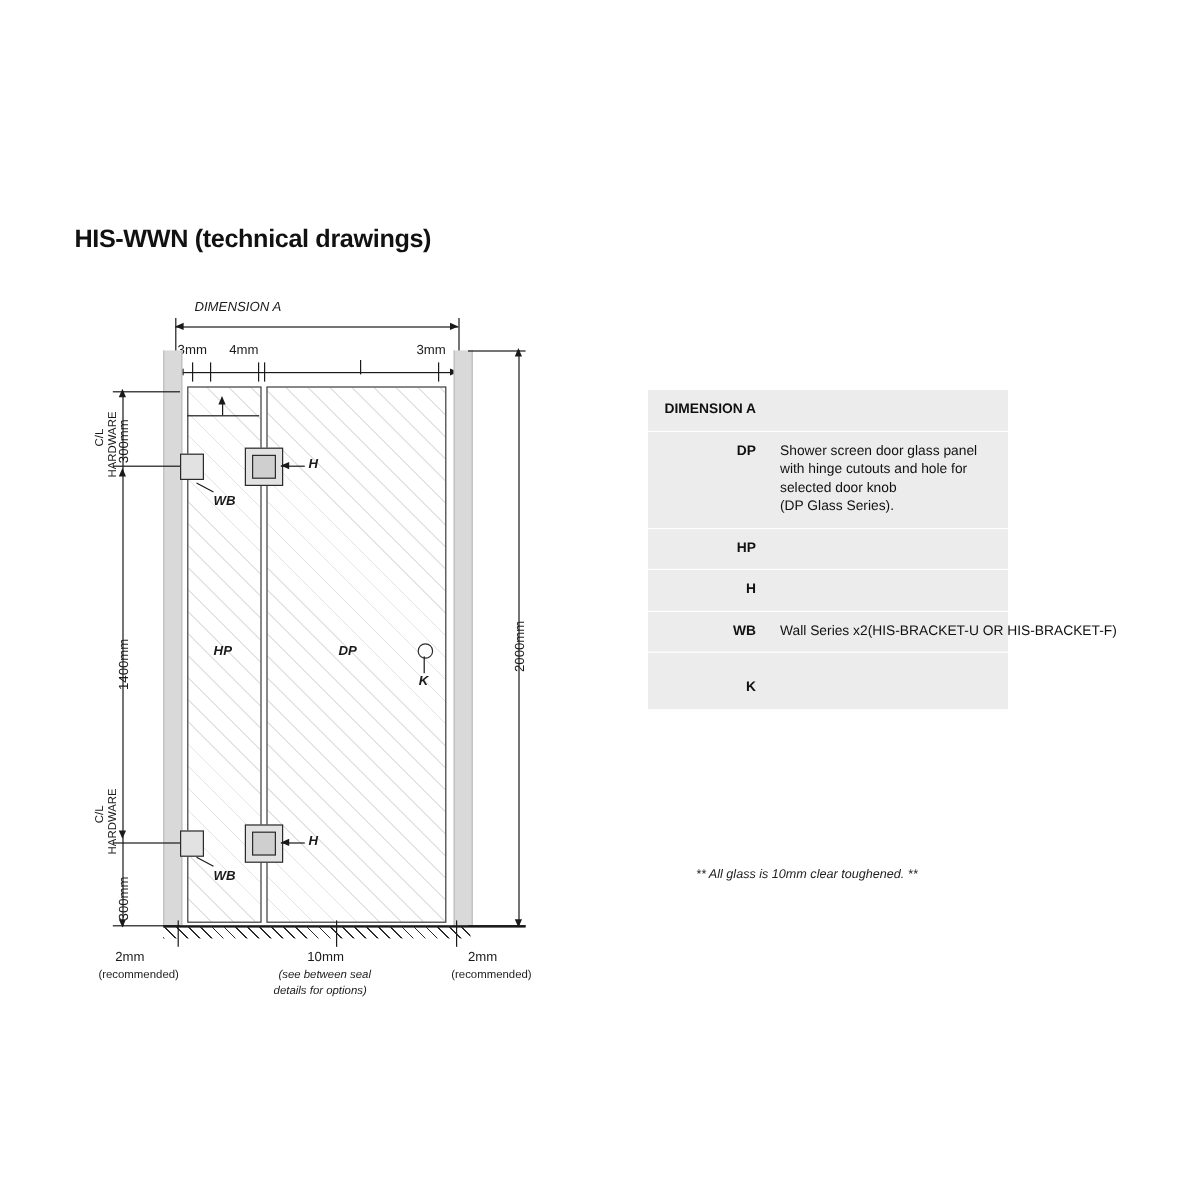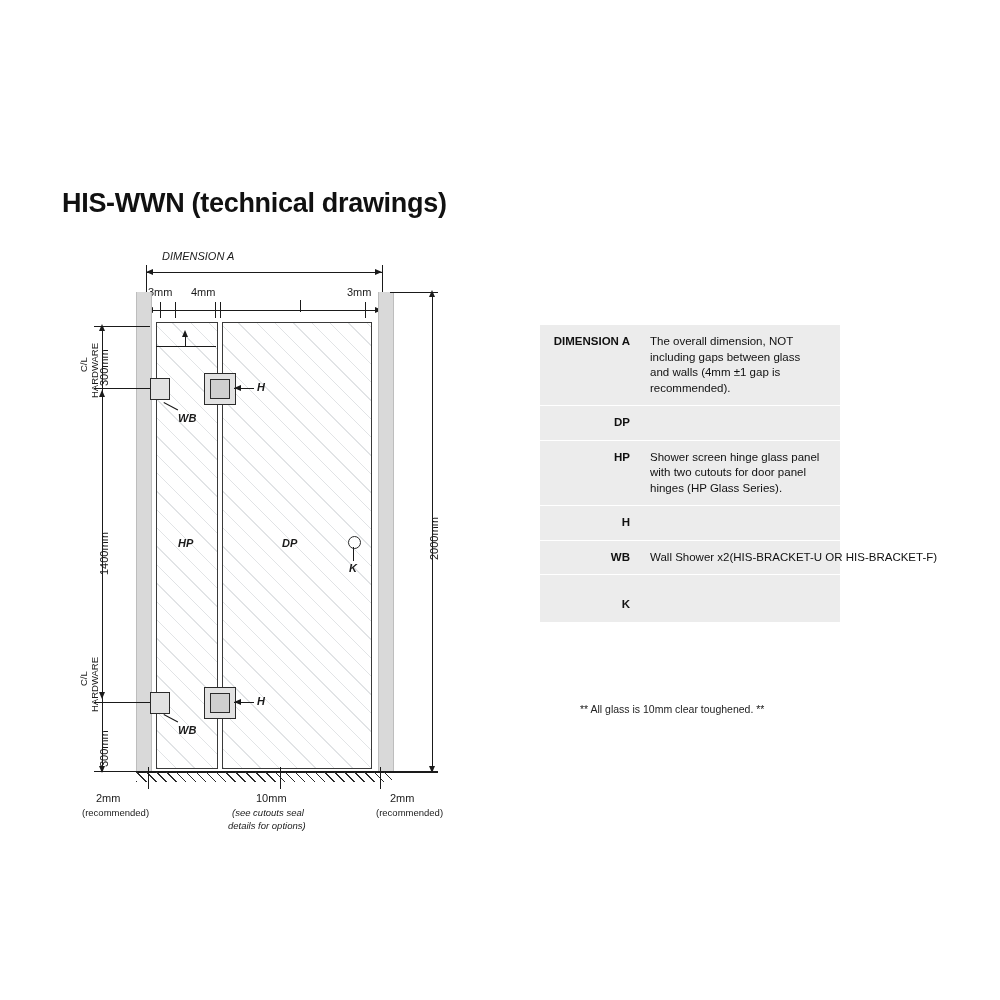--- a/index.html
+++ b/index.html
@@ -12,21 +12,21 @@
     height: 1000px;
     position: relative;
     font-family: "Liberation Sans", sans-serif;
     color: #111111;
     overflow: hidden;
   }
   #page-title {
     position: absolute;
     left: 62px;
     top: 188px;
-    font-size: 27px;
+    font-size: 21px;
     font-weight: bold;
     letter-spacing: -0.3px;
     color: #111111;
   }
 
   
   #drawing {
     position: absolute;
     left: 60px;
     top: 240px;
@@ -141,22 +141,23 @@
     padding: 9px 8px 9px 10px;
     line-height: 1.35;
     font-size: 11.5px;
     box-sizing: border-box;
     white-space: pre-line;
   }
   .legend-val.wide { white-space: nowrap; }
   #legend-note {
     position: absolute;
     left: 580px;
-    top: 703px;
+    top: 723px;
     font-size: 10.5px;
+    font-style: italic;
     color: #222;
   }
 </style>
 </head>
 <body>
 
 <div id="page-title">HIS-WWN (technical drawings)</div>
 
 <div id="drawing">
 
@@ -246,55 +247,52 @@
   <div class="floor-hatch" style="left:76px; top:532px; width:256px; height:10px;"></div>
 
   <div class="line vline" style="left:88px; top:527px; height:22px;"></div>
   <div class="line vline" style="left:220px; top:527px; height:22px;"></div>
   <div class="line vline" style="left:320px; top:527px; height:22px;"></div>
 
   <div class="lbl" style="left:36px; top:552px;">2mm</div>
   <div class="lbl small" style="left:22px; top:567px;">(recommended)</div>
 
   <div class="lbl" style="left:196px; top:552px;">10mm</div>
-  <div class="lbl small italic" style="left:172px; top:567px;">(see cutouts seal</div>
+  <div class="lbl small italic" style="left:172px; top:567px;">(see between seal</div>
   <div class="lbl small italic" style="left:168px; top:580px;">details for options)</div>
 
   <div class="lbl" style="left:330px; top:552px;">2mm</div>
   <div class="lbl small" style="left:316px; top:567px;">(recommended)</div>
 </div>
 
 <div id="legend">
 
   <div class="legend-row">
     <div class="legend-key">DIMENSION A</div>
-    <div class="legend-val">The overall dimension, NOT
-including gaps between glass
-and walls (4mm ±1 gap is
-recommended).</div>
   </div>
 
   <div class="legend-row">
     <div class="legend-key">DP</div>
+    <div class="legend-val">Shower screen door glass panel
+with hinge cutouts and hole for
+selected door knob
+(DP Glass Series).</div>
   </div>
 
   <div class="legend-row">
     <div class="legend-key">HP</div>
-    <div class="legend-val">Shower screen hinge glass panel
-with two cutouts for door panel
-hinges (HP Glass Series).</div>
   </div>
 
   <div class="legend-row">
     <div class="legend-key">H</div>
   </div>
 
   <div class="legend-row">
     <div class="legend-key">WB</div>
-    <div class="legend-val wide">Wall Shower x2(HIS-BRACKET-U OR HIS-BRACKET-F)</div>
+    <div class="legend-val wide">Wall Series x2(HIS-BRACKET-U OR HIS-BRACKET-F)</div>
   </div>
 
   <div class="legend-row" style="min-height:46px;">
     <div class="legend-key" style="padding-top:22px;">K</div>
   </div>
 </div>
 
 <div id="legend-note">** All glass is 10mm clear toughened. **</div>
 
 </body></html>

